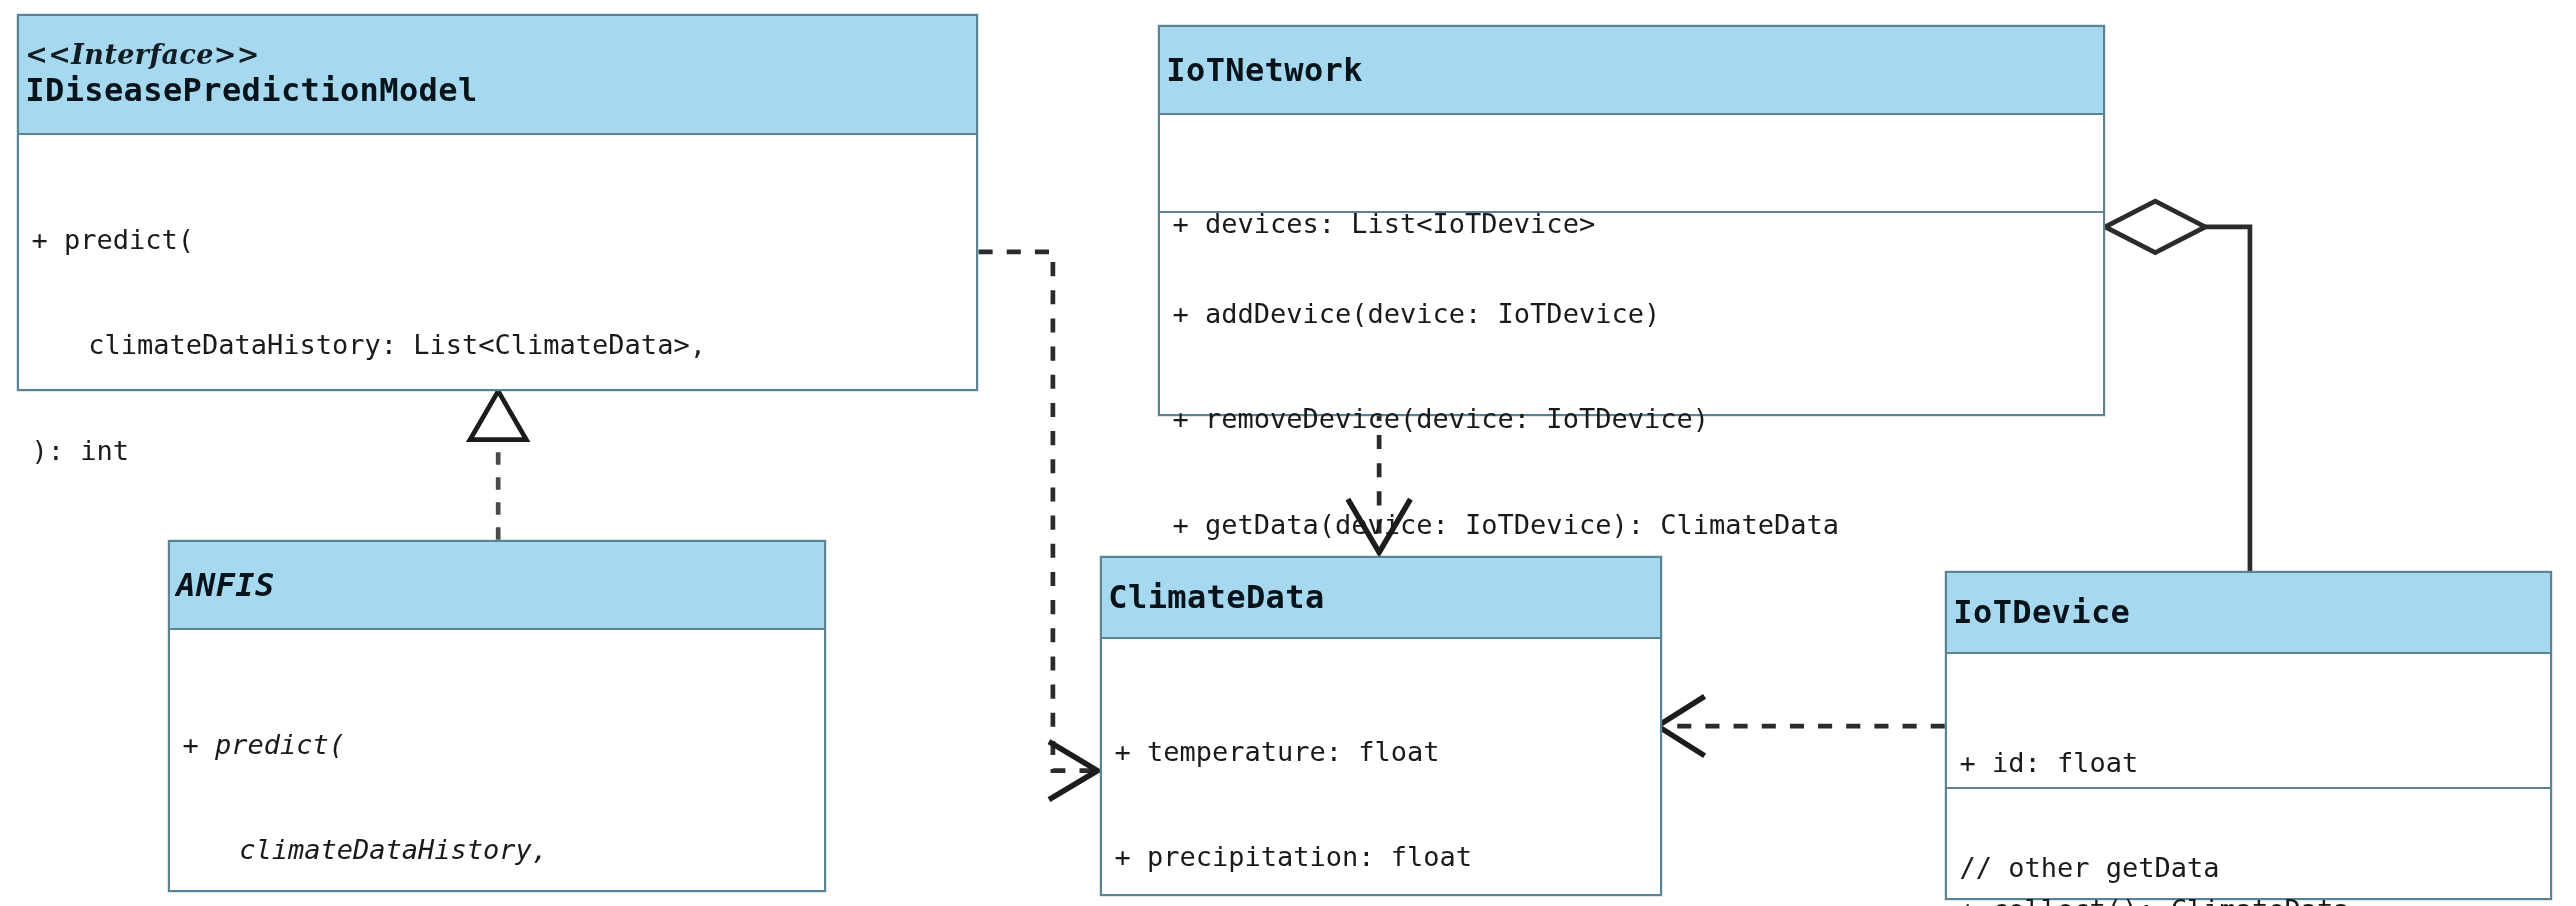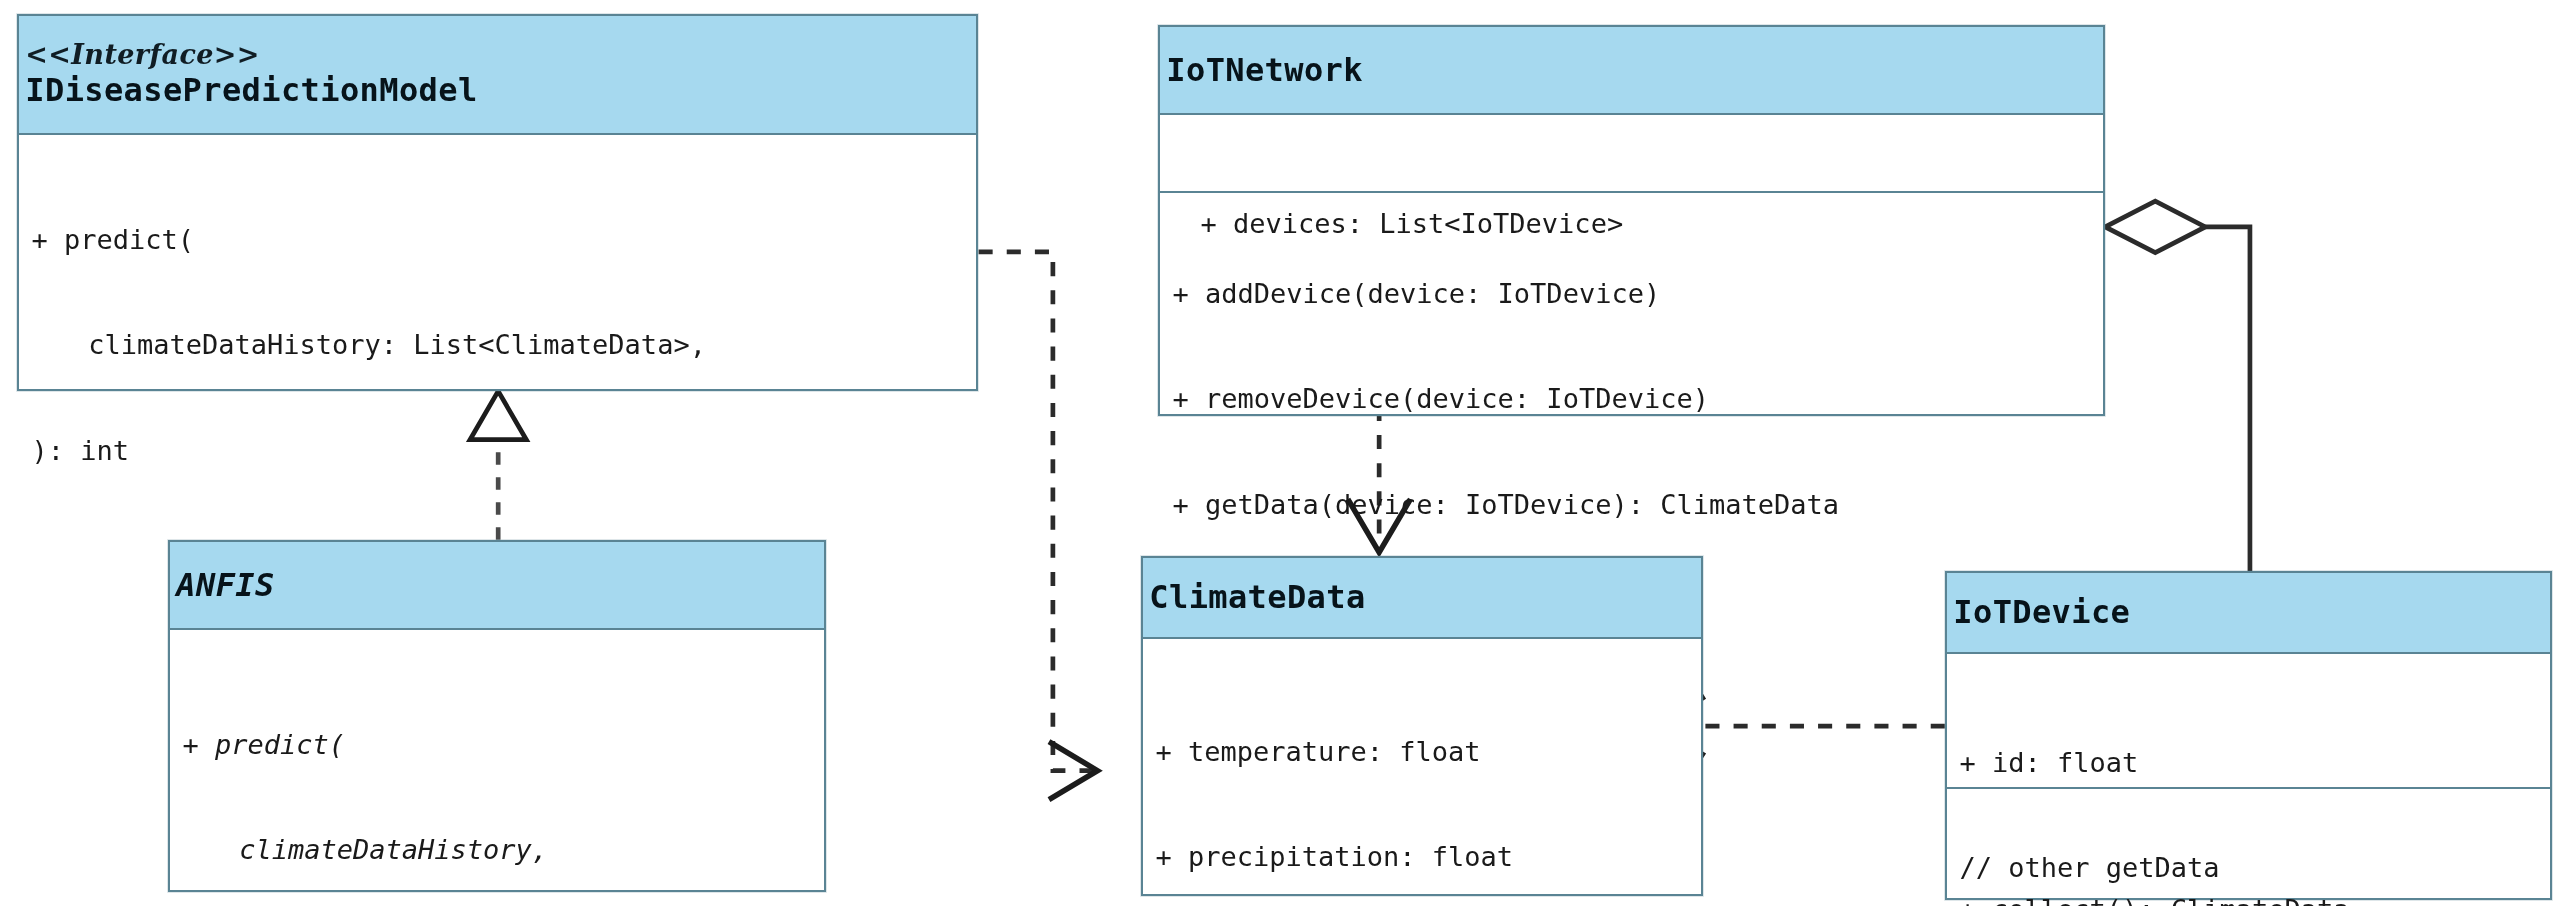--- a/index.html
+++ b/index.html
@@ -128,21 +128,21 @@
       <div class="member">+ predict(</div>
       <div class="member indent-1">climateDataHistory: List&lt;ClimateData&gt;,</div>
       <div class="member">): int</div>
     </div>
   </div>
 
   <div class="uml-class" style="left:1158px; top:25px; width:947px; height:391px;">
     <div class="uml-header" style="height:88px;">
       <div class="class-name">IoTNetwork</div>
     </div>
-    <div class="uml-compartment" style="height:76px; padding-top:20.4px;margin-left:28px;">
+    <div class="uml-compartment" style="height:96px; padding-top:20.4px;">
       <div class="member">+ devices: List&lt;IoTDevice&gt;</div>
     </div>
     <div class="uml-compartment" style="padding-top:13px;">
       <div class="member">+ addDevice(device: IoTDevice)</div>
       <div class="member">+ removeDevice(device: IoTDevice)</div>
       <div class="member">+ getData(device: IoTDevice): ClimateData</div>
     </div>
   </div>
 
   <div class="uml-class" style="left:168px; top:540px; width:658px; height:352px;font-style:italic;">
@@ -150,21 +150,21 @@
       <div class="class-name">ANFIS</div>
     </div>
     <div class="uml-compartment" style="padding-top:27px;">
       <div class="member">+ predict(</div>
       <div class="member indent-1">climateDataHistory,</div>
       
       
     </div>
   </div>
 
-  <div class="uml-class" style="left:1141px; top:556px; width:562px; height:340px;">
+  <div class="uml-class" style="left:1100px; top:556px; width:562px; height:340px;">
     <div class="uml-header" style="height:81px;">
       <div class="class-name">ClimateData</div>
     </div>
     <div class="uml-compartment" style="padding-top:25px;">
       <div class="member">+ temperature: float</div>
       <div class="member">+ precipitation: float</div>
       
       
     </div>
   </div>

